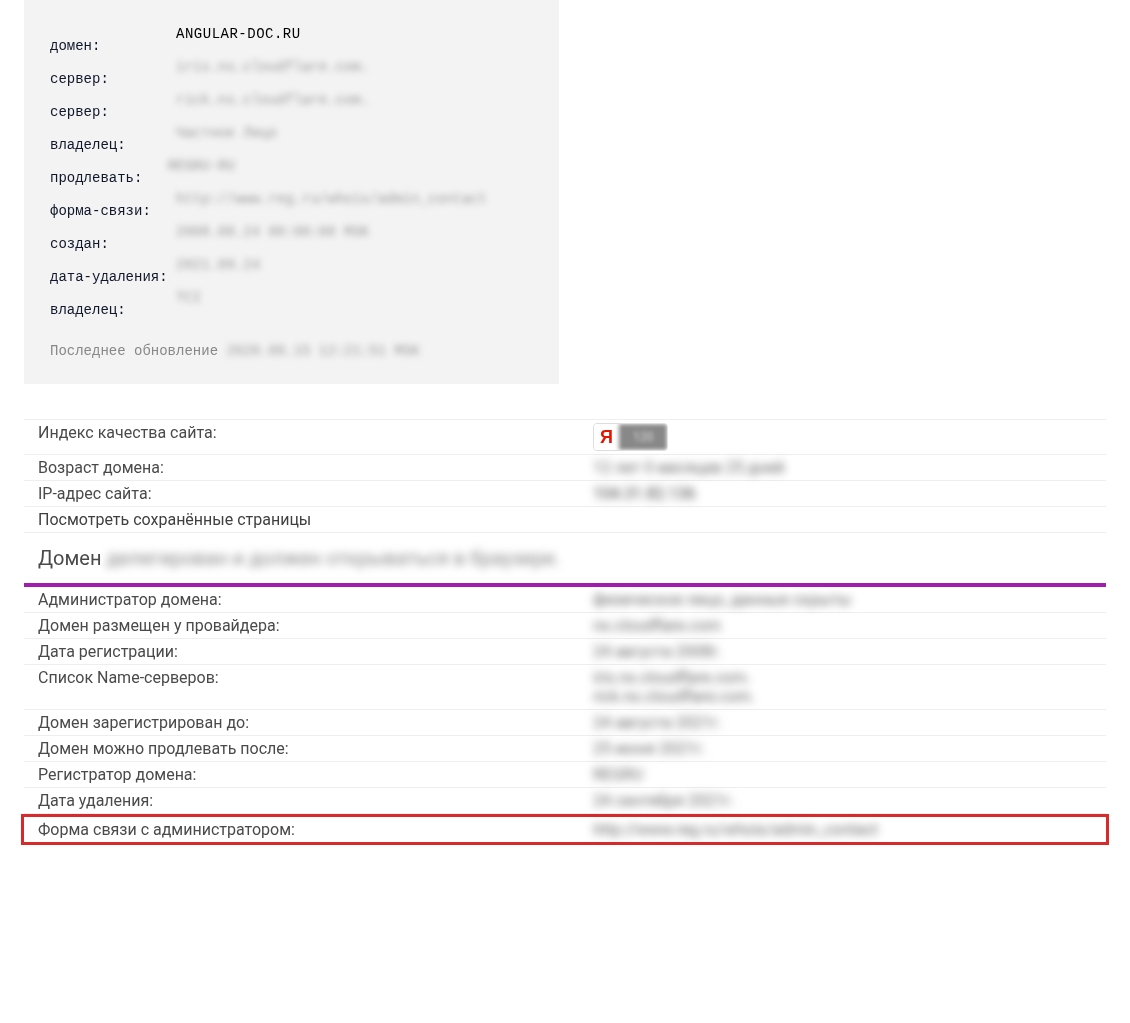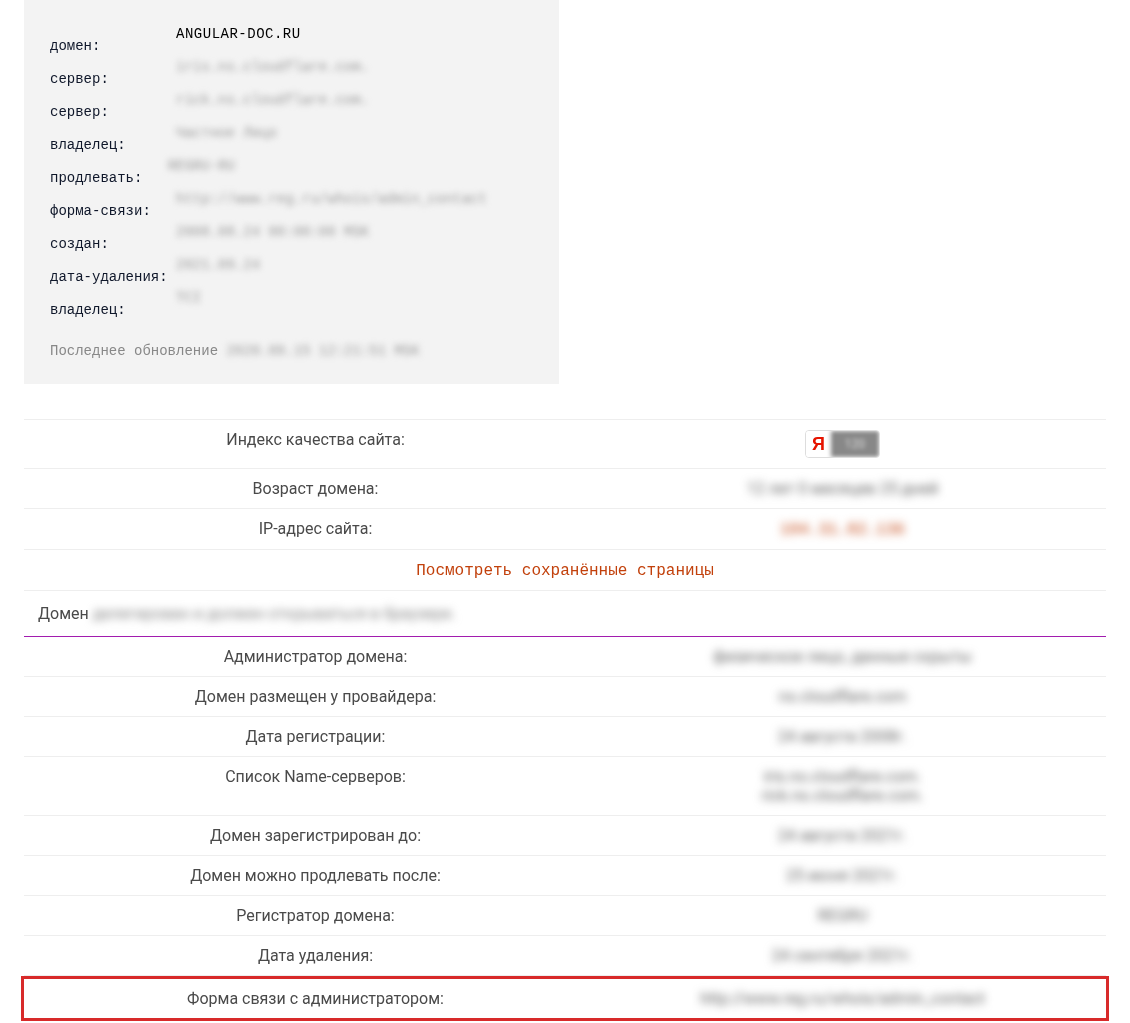--- a/index.html
+++ b/index.html
@@ -25,50 +25,49 @@
   .whois-domain { color: #000000; letter-spacing: 0.5px; }
   .whois-blur { filter: blur(3px); color: #999; }
   .whois-update { margin-top: 20px; }
 
   .details {
     margin: 35px 24px 0 24px;
   }
   .row {
     display: flex;
     align-items: flex-start;
-    padding: 10px 14px;
+    padding: 3px 14px;
     border-bottom: 1px solid #eee;
     font-size: 16px;
-    text-align: center;
   }
   .row:first-child { border-top: 1px solid #eee; }
   .row .label {
     width: 555px;
     flex-shrink: 0;
     color: #4a4a4a;
   }
   .row .value {
     flex: 1;
     color: #666;
   }
   .value-blur { filter: blur(4px); color: #888; }
-  .value-link { color: #c2410c; text-decoration: none; font-family: Liberation Mono, monospace; }
+  .value-link { color: #404040; text-decoration: none; }
   .highlight {
     border: 3px solid #d82a2a;
     margin-left: -3px;
     margin-right: -3px;
     padding-left: 14px;
     padding-right: 14px;
     border-bottom: 3px solid #d82a2a !important;
   }
   .info-line {
     padding: 13px 14px;
-    font-size: 16px;
+    font-size: 20px;
     color: #4a4a4a;
-    border-bottom: 1px solid #a21caf;
+    border-bottom: 4px solid #a21caf;
   }
   .info-line .blur-inline { filter: blur(4px); color: #888; }
 
   .yandex-badge {
     display: inline-flex;
     align-items: center;
     height: 28px;
     border: 1px solid #ddd;
     border-radius: 4px;
     overflow: hidden;

